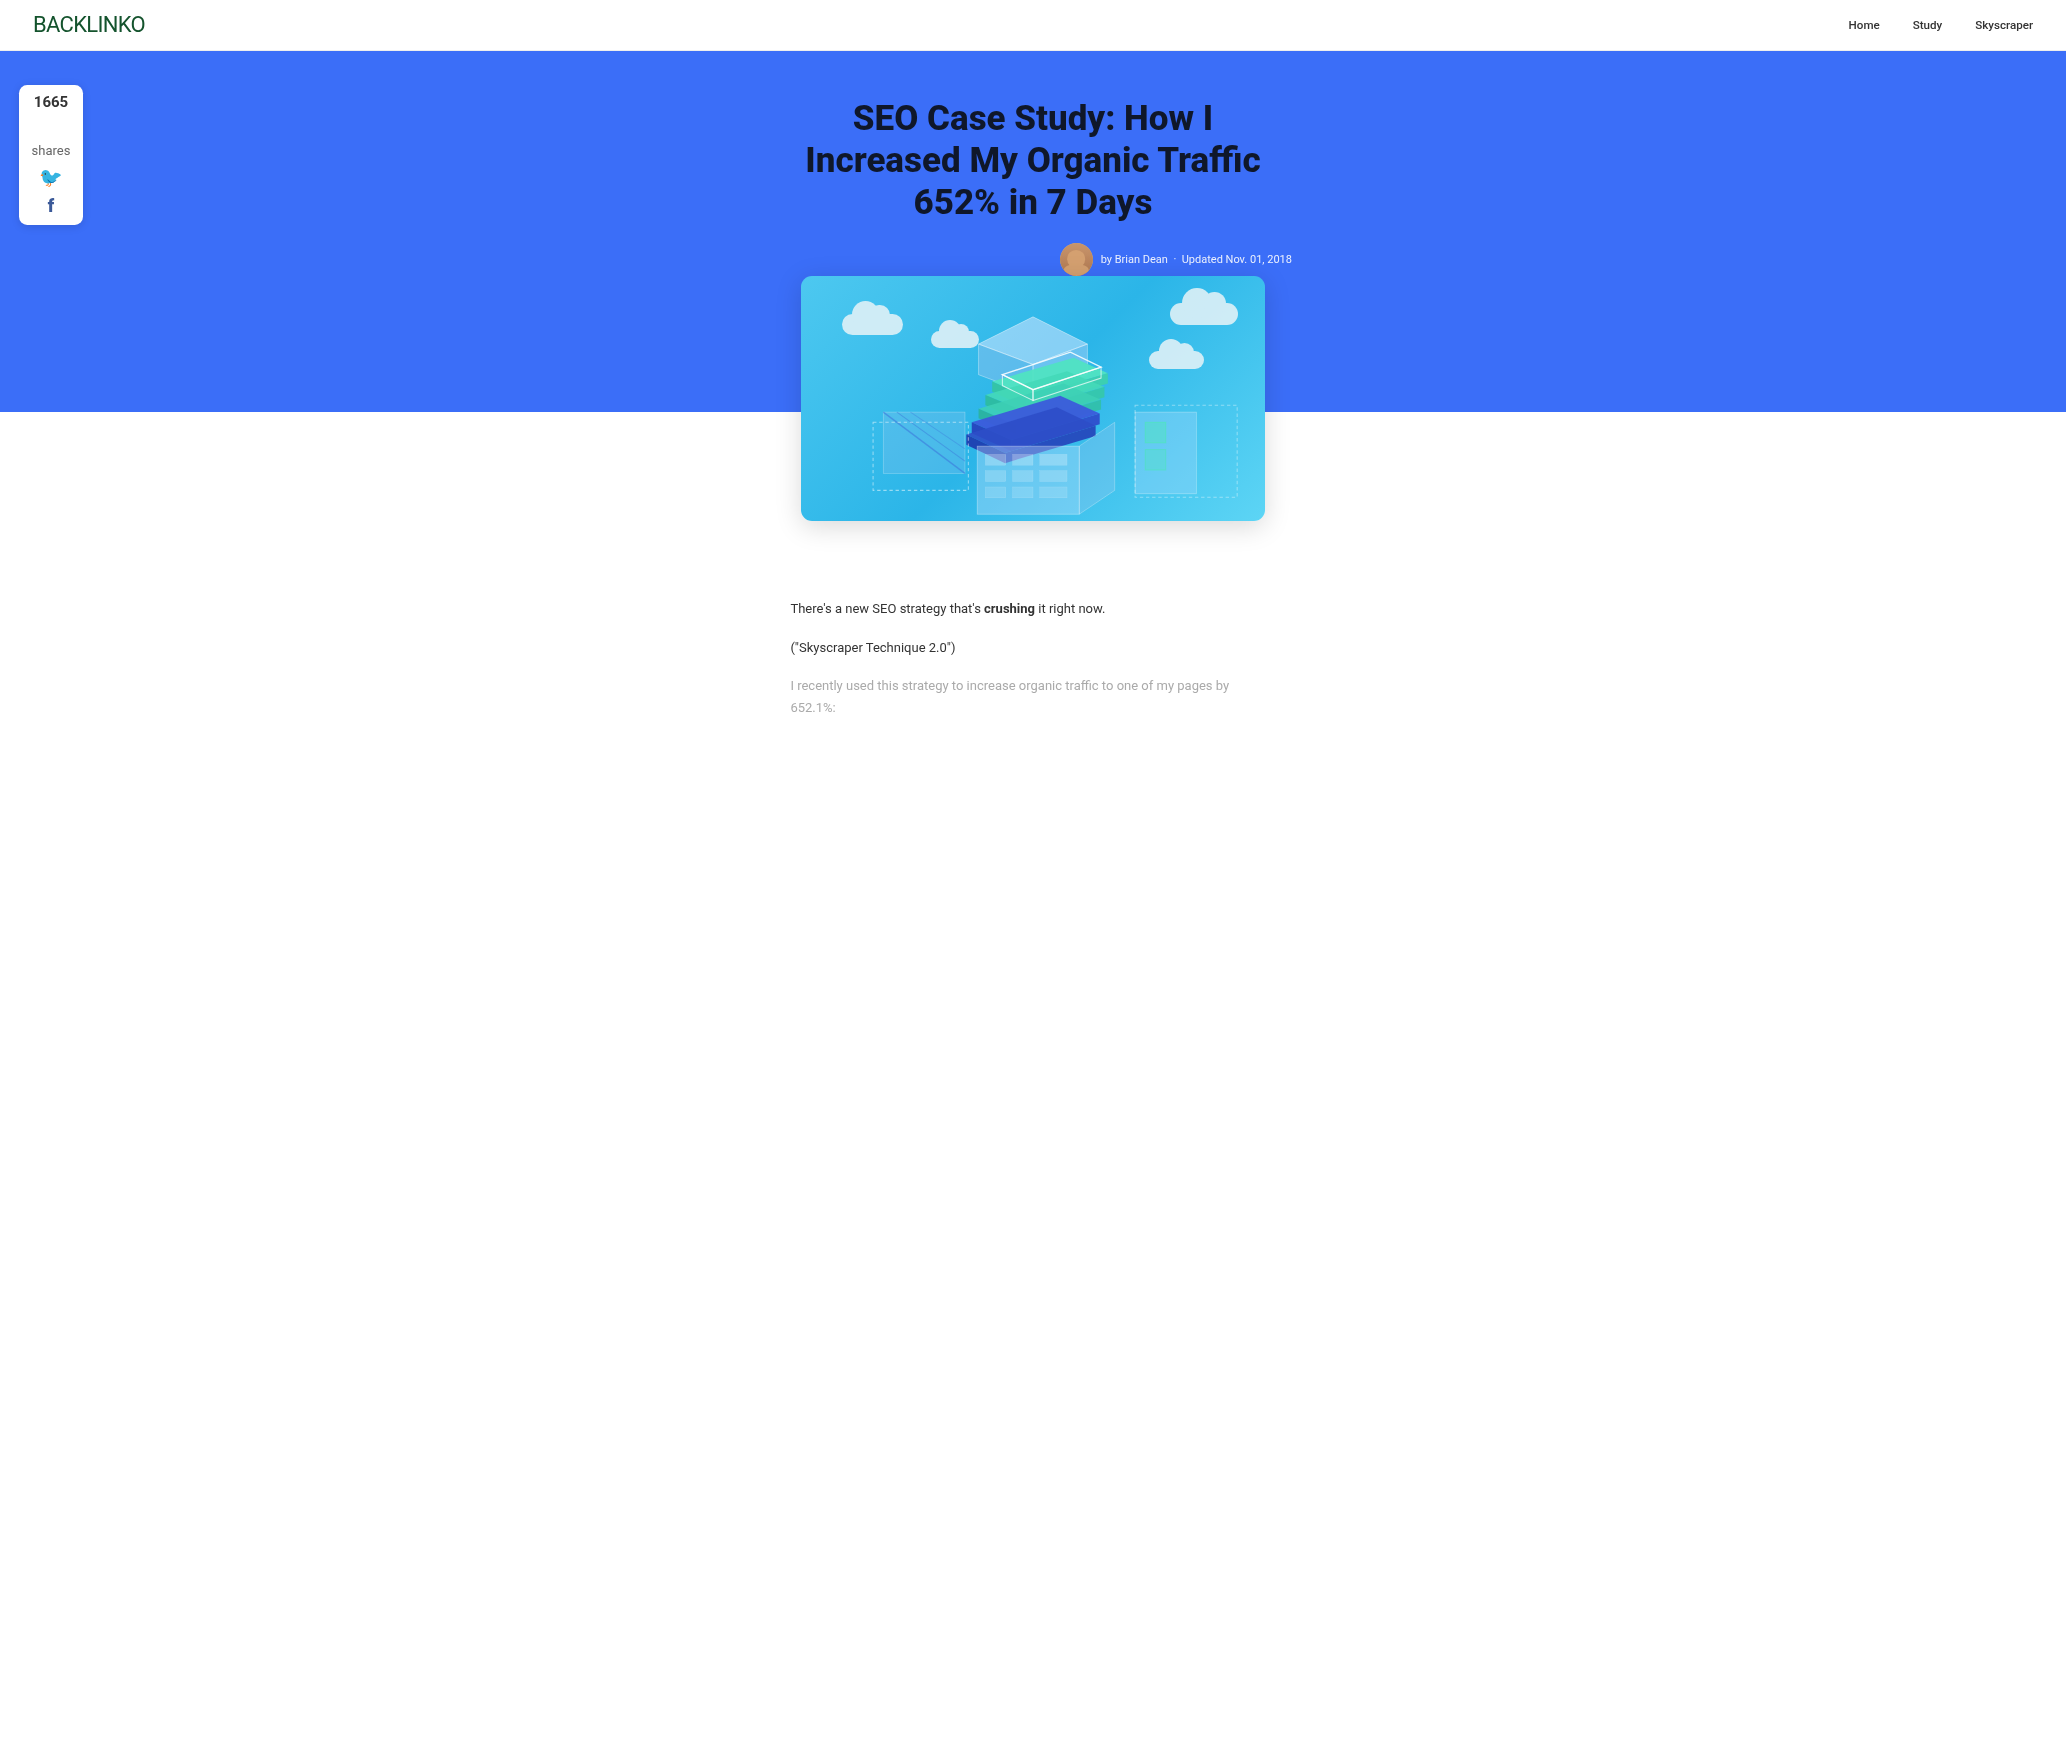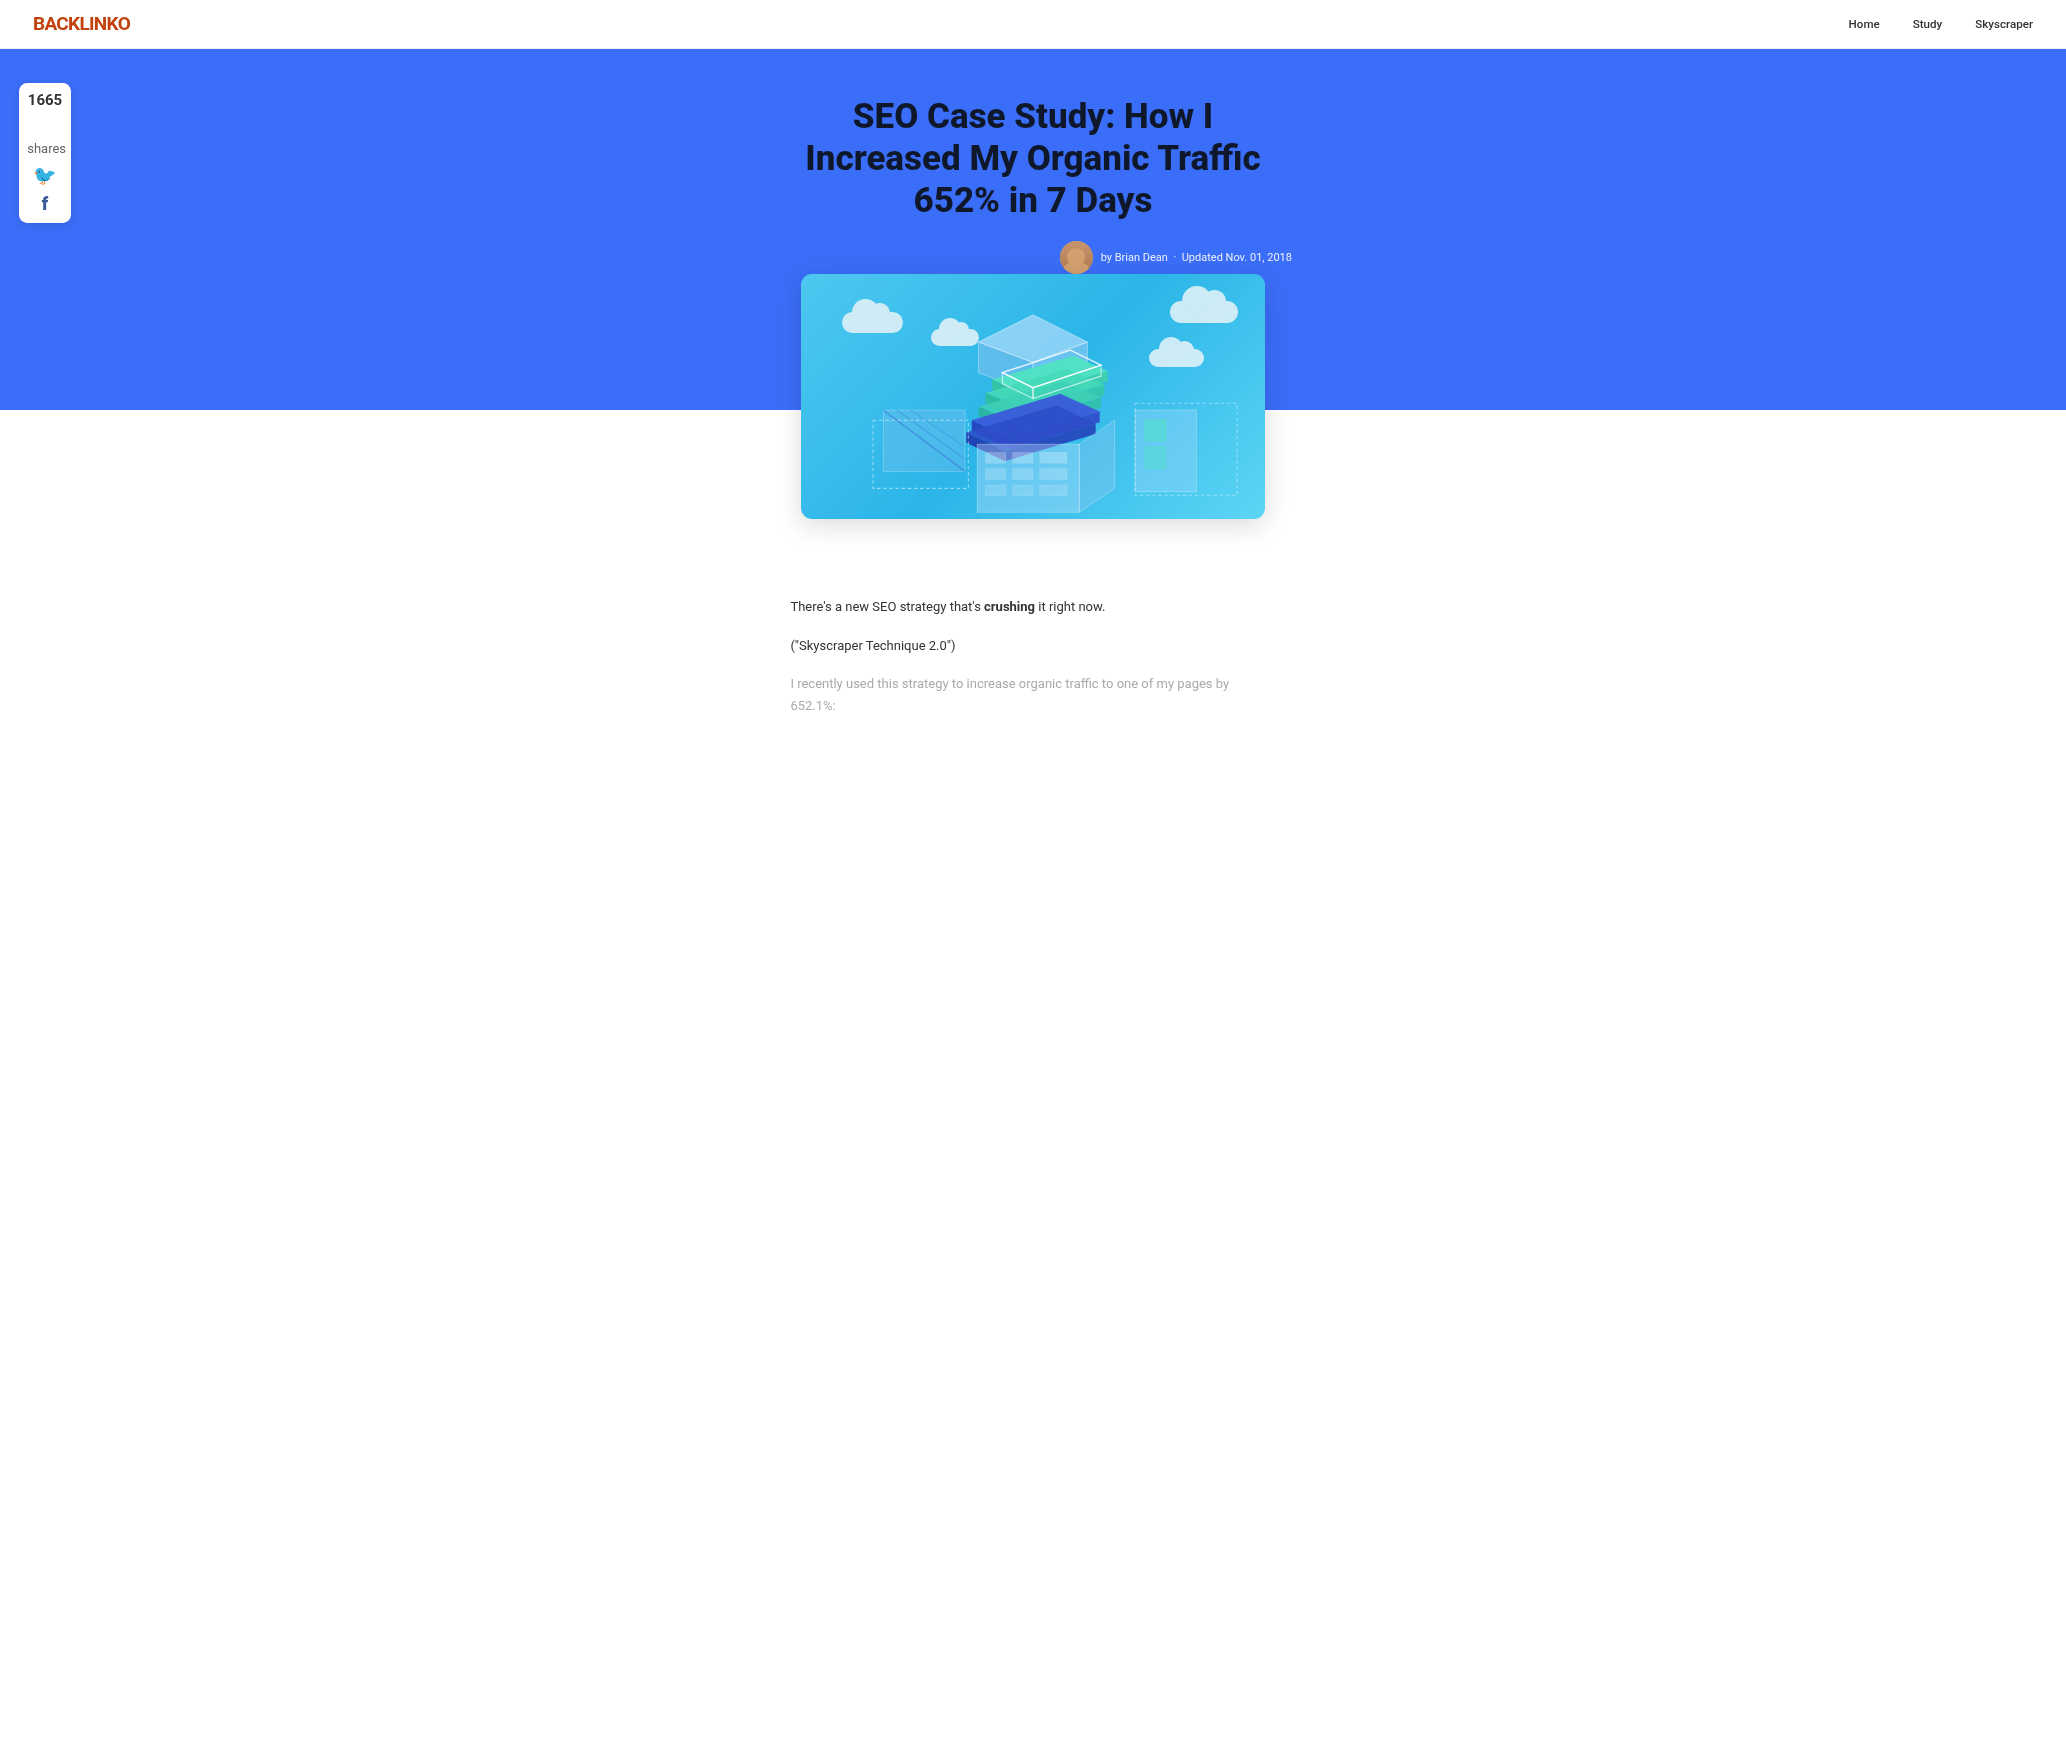--- a/index.html
+++ b/index.html
@@ -14,23 +14,23 @@
     header {
       display: flex;
       align-items: center;
       justify-content: space-between;
       padding: 12.3px 33px;
       border-bottom: 0.7px solid #eee;
       background: #fff;
     }
 
     .logo {
-      font-size: 19px;
-      font-weight: 700;
-      color: #c2410c;
+      font-size: 22px;
+      font-weight: 400;
+      color: #14532d;
       letter-spacing: -0.7px;
     }
 
     nav {
       display: flex;
       gap: 33px;
     }
 
     nav a {
       text-decoration: none;
@@ -50,21 +50,21 @@
 
     
     .share-widget {
       position: absolute;
       left: 19px;
       top: 34px;
       background: #fff;
       border-radius: 8.2px;
       padding: 9.5px 8.2px;
       text-align: center;
-      width: 52px;
+      width: 64px;
       box-shadow: 0 1.4px 8.2px rgba(0,0,0,0.12);
       z-index: 10;
     }
 
     .share-count {
       font-size: 15px;
       font-weight: 700;
       color: #333;
       line-height: 1.1;
     }

